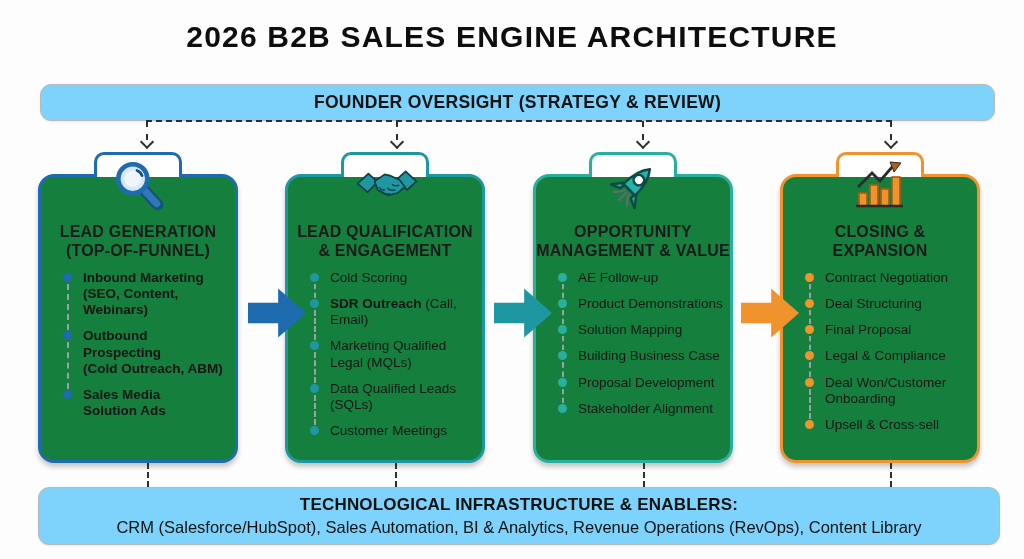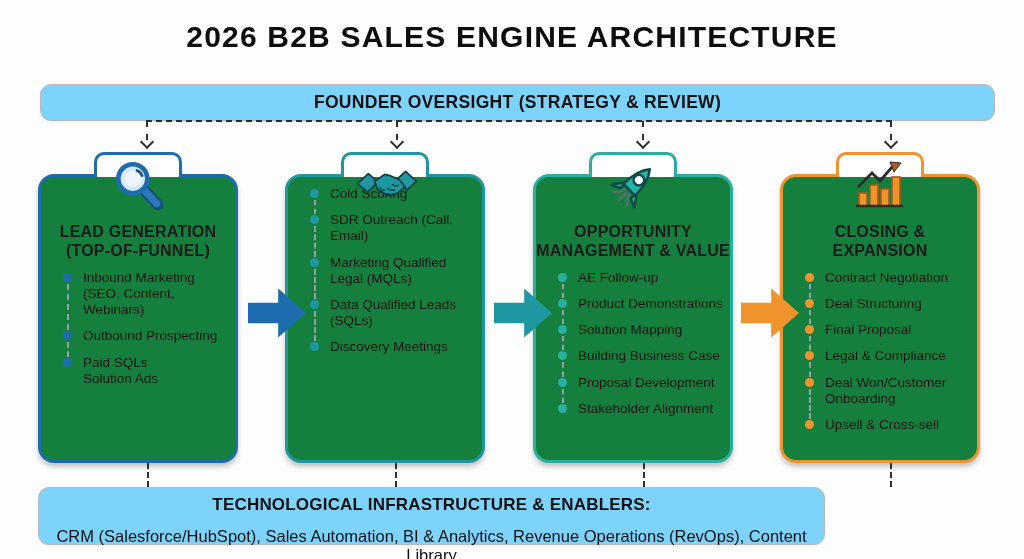--- a/index.html
+++ b/index.html
@@ -7,23 +7,23 @@
   body { font-family: "Liberation Sans", "DejaVu Sans", sans-serif; color:#111; }
   #canvas { position:relative; width:1024px; height:559px; background:#fdfdfd; overflow:hidden; }
 
   .main-title { position:absolute; top:20px; left:0; width:100%; text-align:center;
     font-size:30px; font-weight:800; letter-spacing:1.2px; color:#0e0e0e; }
 
   .banner { position:absolute; left:40px; width:955px; background:#7dd3fc;
     border:1px solid #b9b9b9; border-radius:11px; text-align:center;
     box-shadow:0 1px 2px rgba(0,0,0,0.08); }
   .banner.top { top:84px; height:37px; line-height:35px; font-size:17.5px; font-weight:700; letter-spacing:0.3px; }
-  .banner.bottom { top:487px; left:38px; width:787px; height:58px; padding-top:7px; }
+  .banner.bottom { top:487px; left:38px; width:962px; height:58px; padding-top:7px; }
   .banner.bottom .line1 { font-size:17px; font-weight:700; letter-spacing:0.2px; }
-  .banner.bottom .line2 { font-size:16.5px; margin-top:12px; }
+  .banner.bottom .line2 { font-size:16.5px; margin-top:3px; }
 
   .hdash { position:absolute; top:120px; left:146px; width:746px; height:0;
     border-top:2px dashed #2e2e2e; }
   .vdash-top { position:absolute; top:121px; height:19px; width:0; border-left:2px dashed #2e2e2e; }
   .vdash-bottom { position:absolute; top:463px; height:24px; width:0; border-left:2px dashed #2e2e2e; }
   .chevron { position:absolute; top:137px; width:10px; height:10px;
     border-right:2.5px solid #2e2e2e; border-bottom:2.5px solid #2e2e2e; transform:rotate(45deg); }
 
   .card { position:absolute; top:174px; width:200px; height:289px; background:#15803d;
     border:3px solid var(--c); border-radius:16px; box-shadow:0 4px 5px rgba(0,0,0,0.22); }
@@ -35,22 +35,22 @@
     width:58px; height:58px; z-index:3; }
   .card-title { margin-top:46px; text-align:center; font-size:16px; font-weight:700;
     line-height:1.18; color:#1a1a1a; letter-spacing:0.2px; }
   .card ul { list-style:none; margin:9px 6px 0 22px; }
   .card li { position:relative; padding-left:20px; margin-bottom:10px;
     font-size:13.5px; line-height:1.2; color:#141414; }
   .card li::before { content:''; position:absolute; left:0; top:3px; width:9px; height:9px;
     border-radius:50%; background:var(--c); }
   .card li:not(:last-child)::after { content:''; position:absolute; left:3.5px; top:14px;
     bottom:-12px; width:0; border-left:2px dashed #98a0a8; }
-  .card li .sub { display:block; font-weight:400; }
-  .card li strong { font-weight:400; }
+  .card li .sub { display:block; font-weight:700; }
+  .card li strong { font-weight:700; }
 
   .flow-arrow { position:absolute; top:283px; width:58px; height:60px; z-index:6;
     clip-path:polygon(0 33%, 52% 33%, 52% 9%, 100% 50%, 52% 91%, 52% 67%, 0 67%); }
   .a1 { background:#1e6bb0; } .a2 { background:#1f97a0; } .a3 { background:#f0932d; }
 </style>
 </head>
 <body>
 
 <div id="canvas">
 
@@ -80,42 +80,46 @@
         <circle cx="23" cy="21" r="8" fill="#eef5fb"></circle>
         <path d="M27 13 a 9 9 0 0 1 5 5" stroke="#16507f" stroke-width="2.5" fill="none" stroke-linecap="round"></path>
       </svg>
     </div>
     <div class="card-title">
       <div>LEAD GENERATION</div>
       <div>(TOP-OF-FUNNEL)</div>
     </div>
     <ul>
       <li><strong>Inbound Marketing</strong><span></span><span class="sub">(SEO, Content, Webinars)</span></li>
-      <li><strong>Outbound Prospecting</strong><span></span></li>
-      <li><strong>Paid SQLs</strong><span></span><span class="sub">Solution Ads</span></li>
+      <li><strong>Outbound Prospecting</strong><span></span><span class="sub">(Cold Outreach, ABM)</span></li>
+      <li><strong>Sales Media</strong><span></span><span class="sub">Solution Ads</span></li>
     </ul>
   </div>
 
   <div class="card s2" style="left:285px">
     <div class="tab"></div>
     <div class="card-icon">
       <svg viewBox="0 0 80 50" width="62" height="46" style="margin-top:6px">
         <polygon points="2,22 16,9 28,20 15,33" fill="#1f97a0" stroke="#0d3d47" stroke-width="2.2" stroke-linejoin="round"></polygon>
         <polygon points="78,19 64,6 52,17 66,30" fill="#1f97a0" stroke="#0d3d47" stroke-width="2.2" stroke-linejoin="round"></polygon>
         <path d="M24 19 L37 10 L45 12 L56 17 L63 26 L54 34 L41 37 L28 30 Z" fill="#1f97a0" stroke="#0d3d47" stroke-width="2.2" stroke-linejoin="round"></path>
         <path d="M34 33 q4 4 9 2 M41 28 q4 4 9 2 M47 23 q4 3 8 1" stroke="#0d3d47" stroke-width="1.8" fill="none" stroke-linecap="round"></path>
         <path d="M30 27 q3 4 7 3" stroke="#0d3d47" stroke-width="1.8" fill="none" stroke-linecap="round"></path>
       </svg>
     </div>
+    <div class="card-title">
+      <div>LEAD QUALIFICATION</div>
+      <div>&amp; ENGAGEMENT</div>
+    </div>
     <ul>
       <li><strong></strong><span>Cold Scoring</span><span class="sub"></span></li>
       <li><strong>SDR Outreach</strong><span> (Call, Email)</span><span class="sub"></span></li>
       <li><strong></strong><span>Marketing Qualified Legal (MQLs)</span><span class="sub"></span></li>
       <li><strong></strong><span>Data Qualified Leads (SQLs)</span><span class="sub"></span></li>
-      <li><strong></strong><span>Discovery Meetings</span><span class="sub"></span></li>
+      <li><strong></strong><span>Customer Meetings</span><span class="sub"></span></li>
     </ul>
   </div>
 
   <div class="card s3" style="left:533px">
     <div class="tab"></div>
     <div class="card-icon">
       <svg viewBox="0 0 56 56" width="58" height="58">
         <g transform="rotate(45 28 28)">
           <path d="M25 36 q-2 6 -6 9 M31 36 q2 6 6 9 M28 37 v10" stroke="#5b6b70" stroke-width="2.2" fill="none" stroke-linecap="round"></path>
           <path d="M21 30 L12 42 L21 38 Z" fill="#25b3a7" stroke="#0d4a45" stroke-width="2.4" stroke-linejoin="round"></path>

